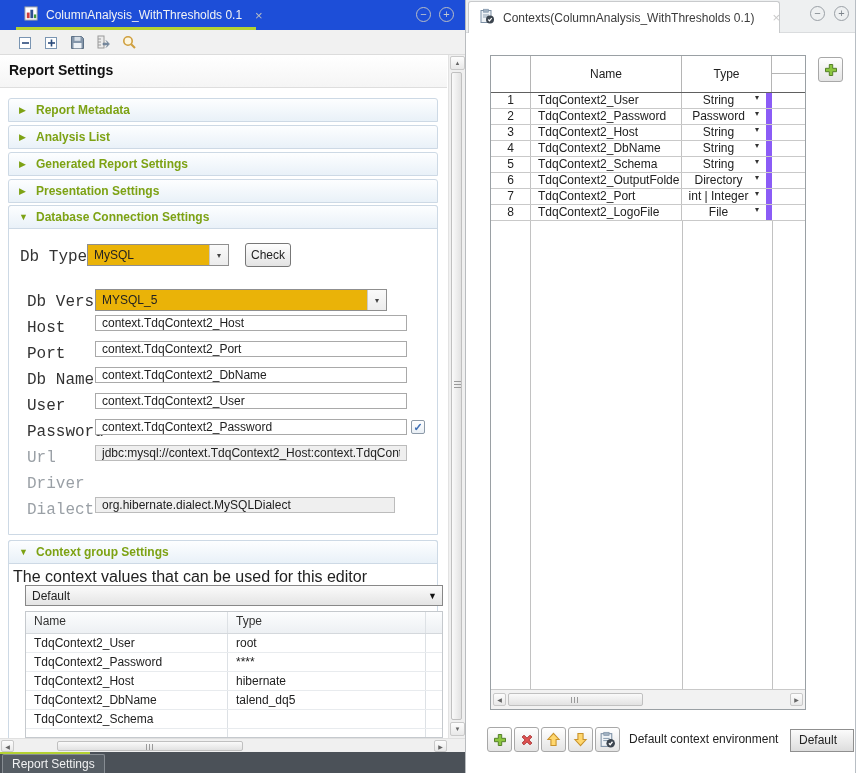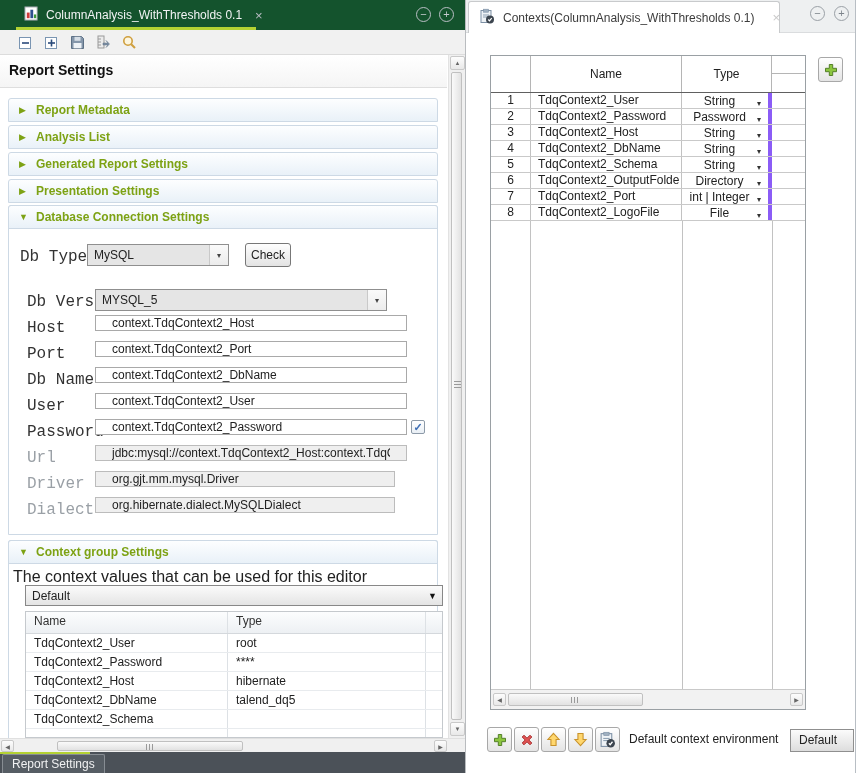--- a/index.html
+++ b/index.html
@@ -1,21 +1,21 @@
 <!DOCTYPE html>
 <html><head>
 <meta charset="utf-8">
 <style>
   * { box-sizing: border-box; margin: 0; padding: 0; }
   html,body { width:863px; height:773px; overflow:hidden; background:#fff;
     font-family:"Liberation Sans", sans-serif; font-size:12px; color:#222; }
 
   
   .left-panel { position:absolute; left:0; top:0; width:466px; height:773px; background:#fff; border-right:1px solid #b9bcbf; }
-  .l-tabbar { position:absolute; left:0; top:0; width:100%; height:30px; background:#14532d; }
+  .l-tabbar { position:absolute; left:0; top:0; width:100%; height:30px; background:#1d4ed8; }
   .l-tab { position:absolute; left:16px; top:2px; height:26px; display:flex; align-items:center; gap:7px; padding:0 8px; color:#f2f3f4; font-size:12px; }
   .l-tab .close { color:#b9bec4; font-size:13px; margin-left:6px; }
   .green-underline { position:absolute; left:16px; top:27px; width:240px; height:3px; background:#b4d233; }
   .winbtn { position:absolute; top:7px; width:15px; height:15px; border:1px solid #b9bec4; border-radius:50%; color:#c6cacf; font-size:11px; line-height:13px; text-align:center; }
 
   .l-toolbar { position:absolute; left:0; top:30px; width:100%; height:25px; background:#f1f1f1; border-bottom:1px solid #dcdcdc; display:flex; align-items:center; gap:7px; padding-left:16px; }
   .grip-dots { position:absolute; left:5px; top:33px; width:3px; height:19px; border-left:2px dotted #b7b7b7; }
   .tbtn { width:19px; height:19px; display:flex; align-items:center; justify-content:center; }
 
   .l-content { position:absolute; left:0; top:55px; width:465px; height:683px; background:#fff; overflow:hidden; }
@@ -23,23 +23,23 @@
   .page-title { position:absolute; left:9px; top:7px; font-size:14px; font-weight:bold; color:#111; }
 
   .secbar { position:absolute; left:8px; width:430px; height:24px; border:1px solid #cdd9e5; border-radius:3px 3px 0 0; background:linear-gradient(#fdfeff,#e9f1f8); display:flex; align-items:center; gap:8px; padding-left:10px; }
   .secbar .arr { color:#7da214; font-size:9px; width:9px; }
   .secbar .sectxt { color:#7da214; font-weight:bold; font-size:12px; }
   .secbox { position:absolute; left:8px; width:430px; border:1px solid #cdd9e5; border-radius:3px 3px 0 0; background:#fff; }
   .secbox .secbar-in { position:absolute; left:-1px; top:-1px; }
 
   .flabel { position:absolute; font-size:16px; color:#333;font-family:Liberation Mono, monospace; }
   .flabel.dis { color:#9aa0a6; }
-  .tinput { position:absolute; height:16px; border:1px solid #a9a9a9; background:#fff; font-family:"Liberation Sans",sans-serif; font-size:12px; padding:0 16px; color:#222; }
+  .tinput { position:absolute; height:16px; border:1px solid #a9a9a9; background:#fff; font-family:"Liberation Sans",sans-serif; font-size:12px; padding:0 6px; color:#222; }
   .tinput.dis { background:#efefef; border-color:#bcbcbc; }
-  .combo { position:absolute; height:22px; border:1px solid #8f8f8f; background:#e5e5e5; display:flex; align-items:center; }
+  .combo { position:absolute; height:22px; border:1px solid #8f8f8f; background:#eab308; display:flex; align-items:center; }
   .combo .cval { flex:1; padding-left:6px; font-size:12px; color:#222; white-space:nowrap; overflow:hidden; }
   .combo .cbtn { width:19px; height:100%; border-left:1px solid #c9c9c9; background:linear-gradient(#fafafa,#ececec); display:flex; align-items:center; justify-content:center; font-size:8px; color:#444; }
   .combo.flat { background:linear-gradient(#fbfbfb,#e4e4e4); border-color:#888; }
   .combo.flat .cbtn { border-left:none; background:transparent; font-size:9px; color:#111; }
   .pushbtn { position:absolute; border:1px solid #777; border-radius:3px; background:linear-gradient(#fefefe,#e3e3e3); font-size:12px; color:#222; text-align:center; }
   .checkbox { position:absolute; width:14px; height:14px; border:1px solid #8d9aa8; background:linear-gradient(#ffffff,#e9eff5); border-radius:2px; display:flex; align-items:center; justify-content:center; color:#3f6fb5; font-size:11px; font-weight:bold; }
 
   .ctx-desc { position:absolute; left:13px; font-size:16px; color:#222; }
 
   
@@ -80,21 +80,21 @@
   .hc { display:flex; align-items:center; justify-content:center; font-size:12px; color:#222; }
   .hc.c-num { width:40px; border-right:1px solid #b5b5b5; }
   .hc.c-name { width:151px; border-right:1px solid #b5b5b5; }
   .hc.c-type { width:90px; border-right:1px solid #b5b5b5; }
   .hc.c-ex { width:33px; flex-direction:column; align-items:stretch; justify-content:flex-start; }
   .hc.c-ex .half1 { height:18px; border-bottom:1px solid #b5b5b5; }
   .rrow { display:flex; height:16px; border-bottom:1px solid #c9c9c9; }
   .rc { font-size:12px; color:#222; white-space:nowrap; overflow:hidden; }
   .rc.num { width:40px; text-align:center; border-right:1px solid #c2c2c2; }
   .rc.nm { width:151px; padding-left:7px; border-right:1px solid #c2c2c2; }
-  .rc.tp { width:90px; border-right:4px solid #8b5cf6; display:flex; align-items:flex-end; }
+  .rc.tp { width:90px; border-right:6px solid #8b5cf6; display:flex; align-items:flex-start; }
   .rc.tp .tv { flex:1; text-align:center; }
   .rc.tp .dd { width:11px; font-size:8px; color:#333; }
   .rc.ex { width:33px; }
   .rfill { flex:1; position:relative; }
   .vline { position:absolute; top:0; bottom:0; width:1px; background:#c2c2c2; }
   .r-hscroll { height:20px; border-top:1px solid #c9c9c9; background:#f2f2f2; position:relative; }
 
   .sqbtn { position:absolute; width:25px; height:25px; border:1px solid #a8a8a8; border-radius:3px; background:linear-gradient(#ffffff,#e4e4e4); display:flex; align-items:center; justify-content:center; }
   .r-footer-label { position:absolute; font-size:12px; color:#222; }
   .def-btn { position:absolute; height:23px; border:1px solid #8f8f8f; background:linear-gradient(#fbfbfb,#dddddd); font-size:12px; color:#222; padding:3px 0 0 8px; }
@@ -217,21 +217,20 @@
     <span class="flabel" style="left:27px; top:368px;">Password</span>
     <input class="tinput" style="left: 95px; top: 364px; width: 312px;" readonly="" value="context.TdqContext2_Password">
     <span class="checkbox" style="left:411px; top:365px;">
         <span>✓</span>
       </span>
 
     <span class="flabel dis" style="left:27px; top:394px;">Url</span>
     <input class="tinput dis" style="left: 95px; top: 390px; width: 312px;" readonly="" value="jdbc:mysql://context.TdqContext2_Host:context.TdqCont">
 
     <span class="flabel dis" style="left:27px; top:420px;">Driver</span>
-    <input class="tinput dis" style="left: 95px; top: 416px; width: 300px;" readonly="" value="org.gjt.mm.mysql.Driver">
 
     <span class="flabel dis" style="left:27px; top:446px;">Dialect</span>
     <input class="tinput dis" style="left: 95px; top: 442px; width: 300px;" readonly="" value="org.hibernate.dialect.MySQLDialect">
 
     <div class="secbox" style="top:485px; height:198px; border-bottom:none;">
       <div class="secbar secbar-in">
         <span class="arr">▼</span>
         <span class="sectxt">Context group Settings</span>
       </div>
     </div>

